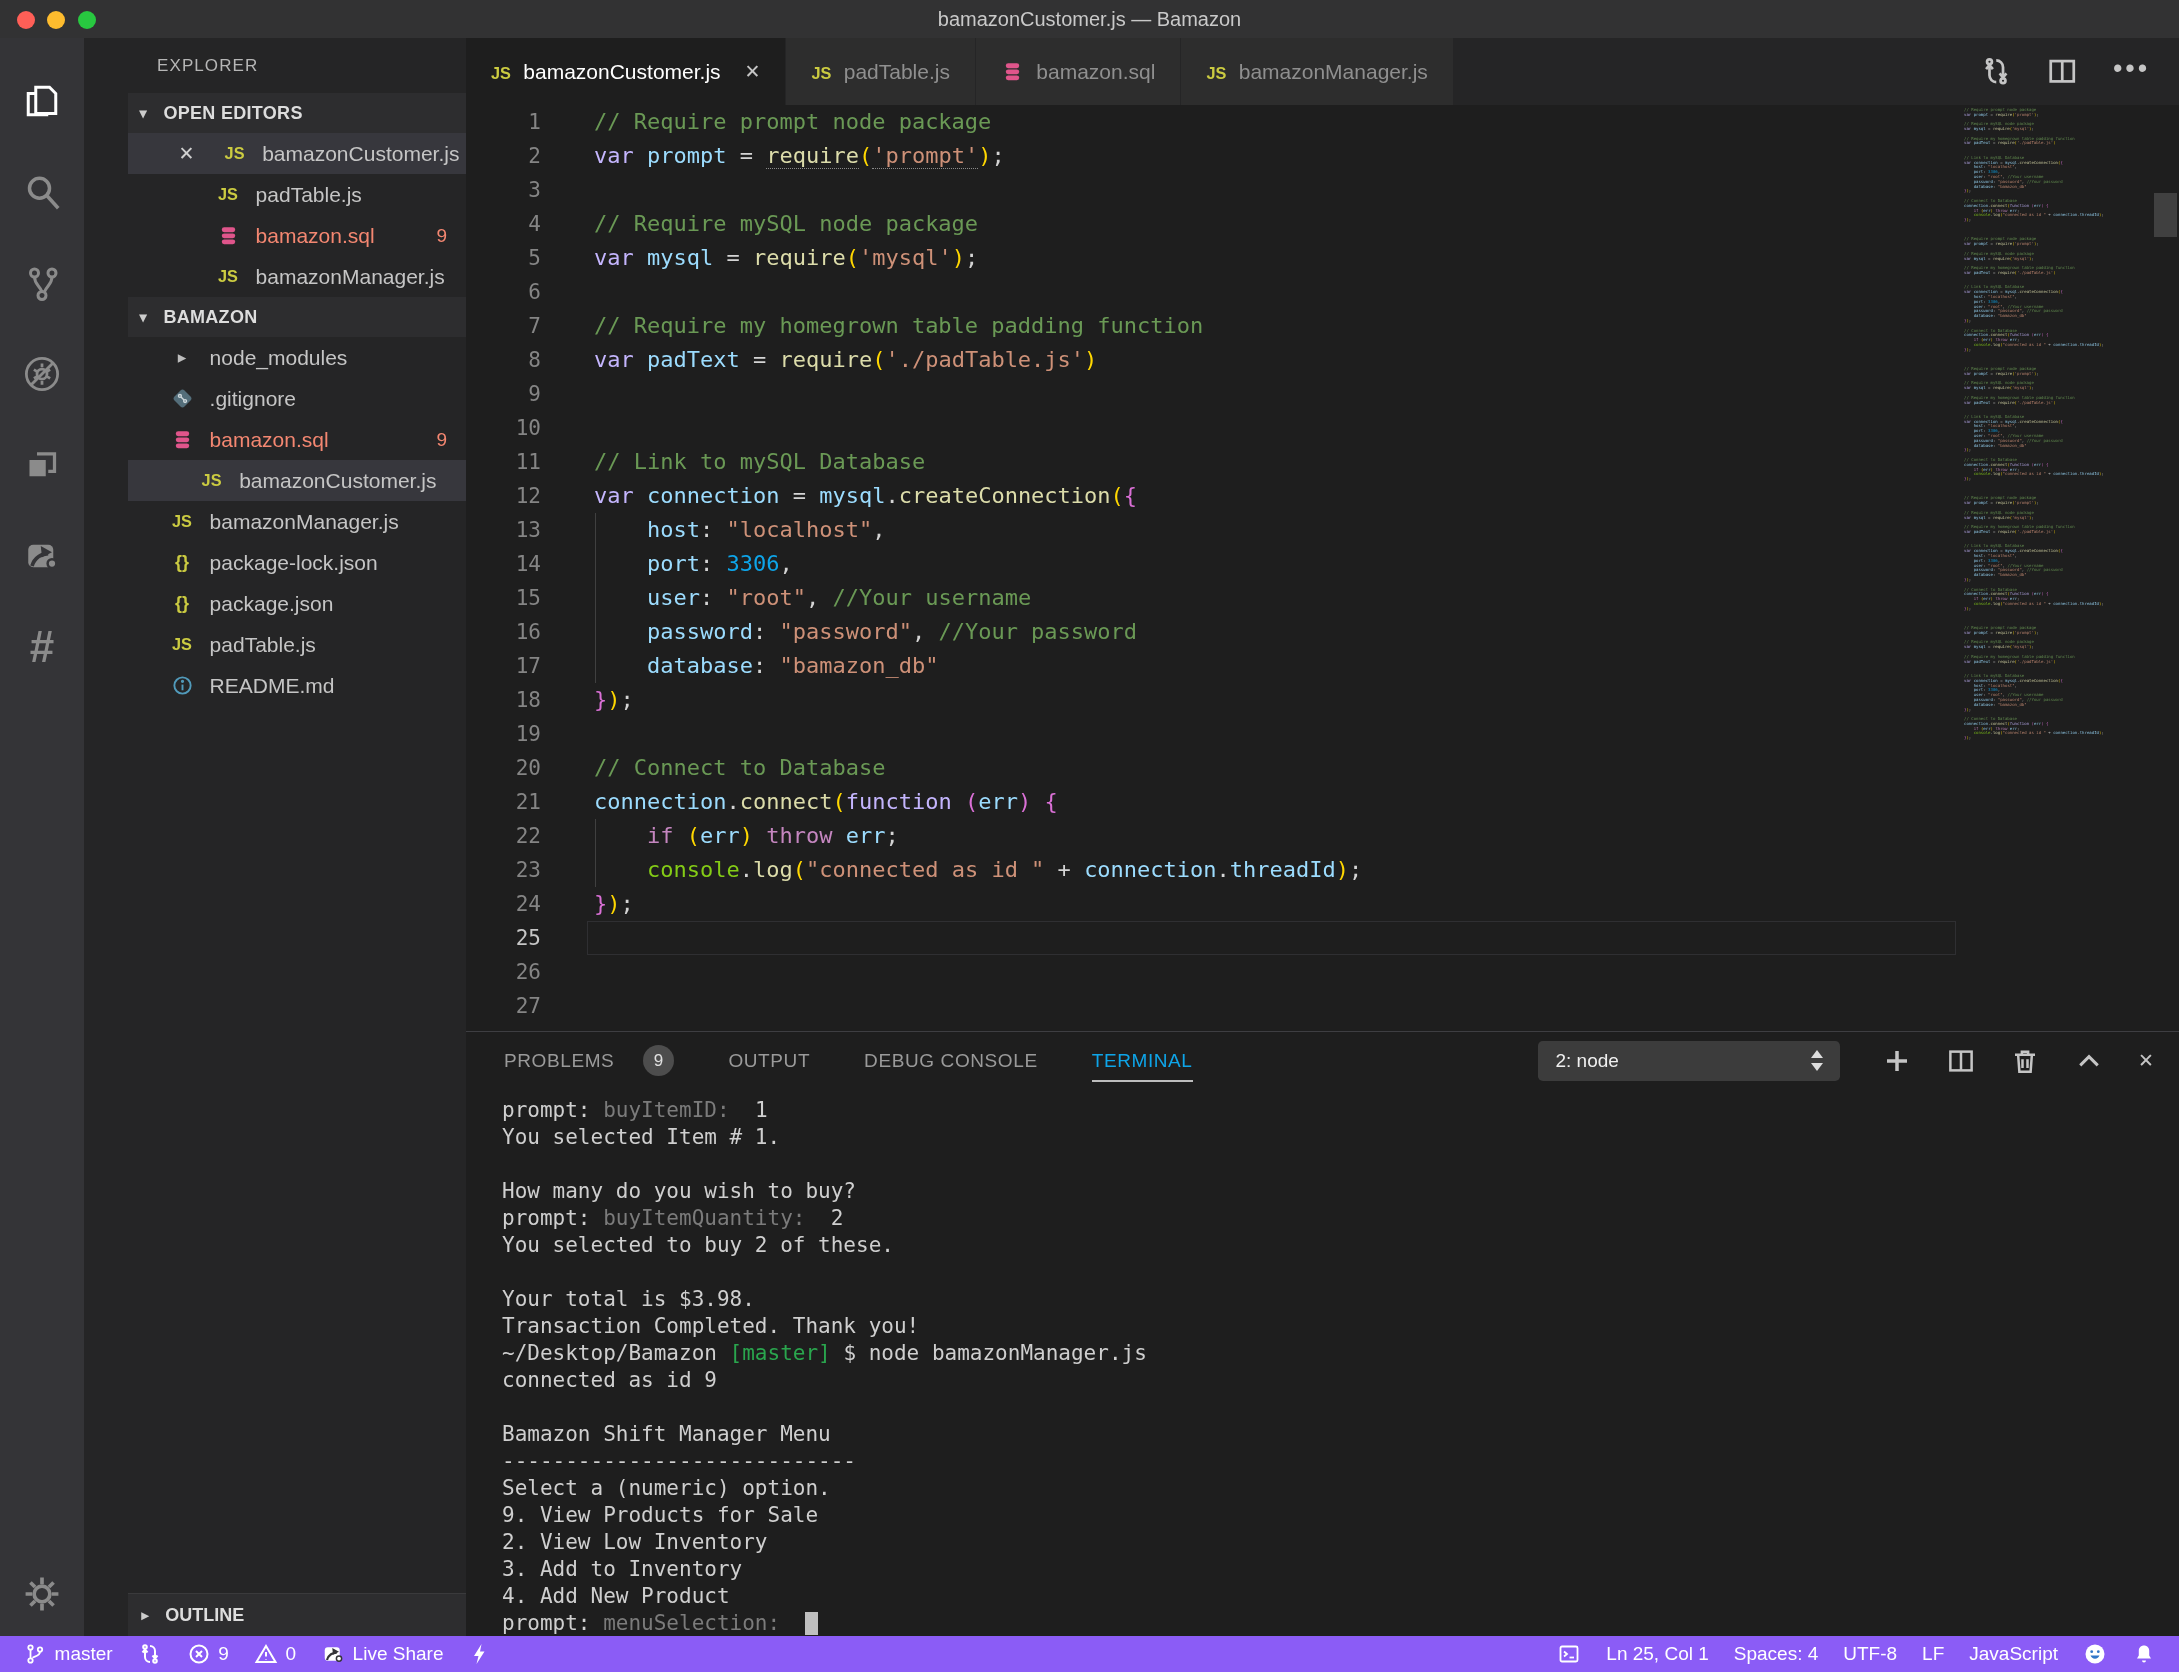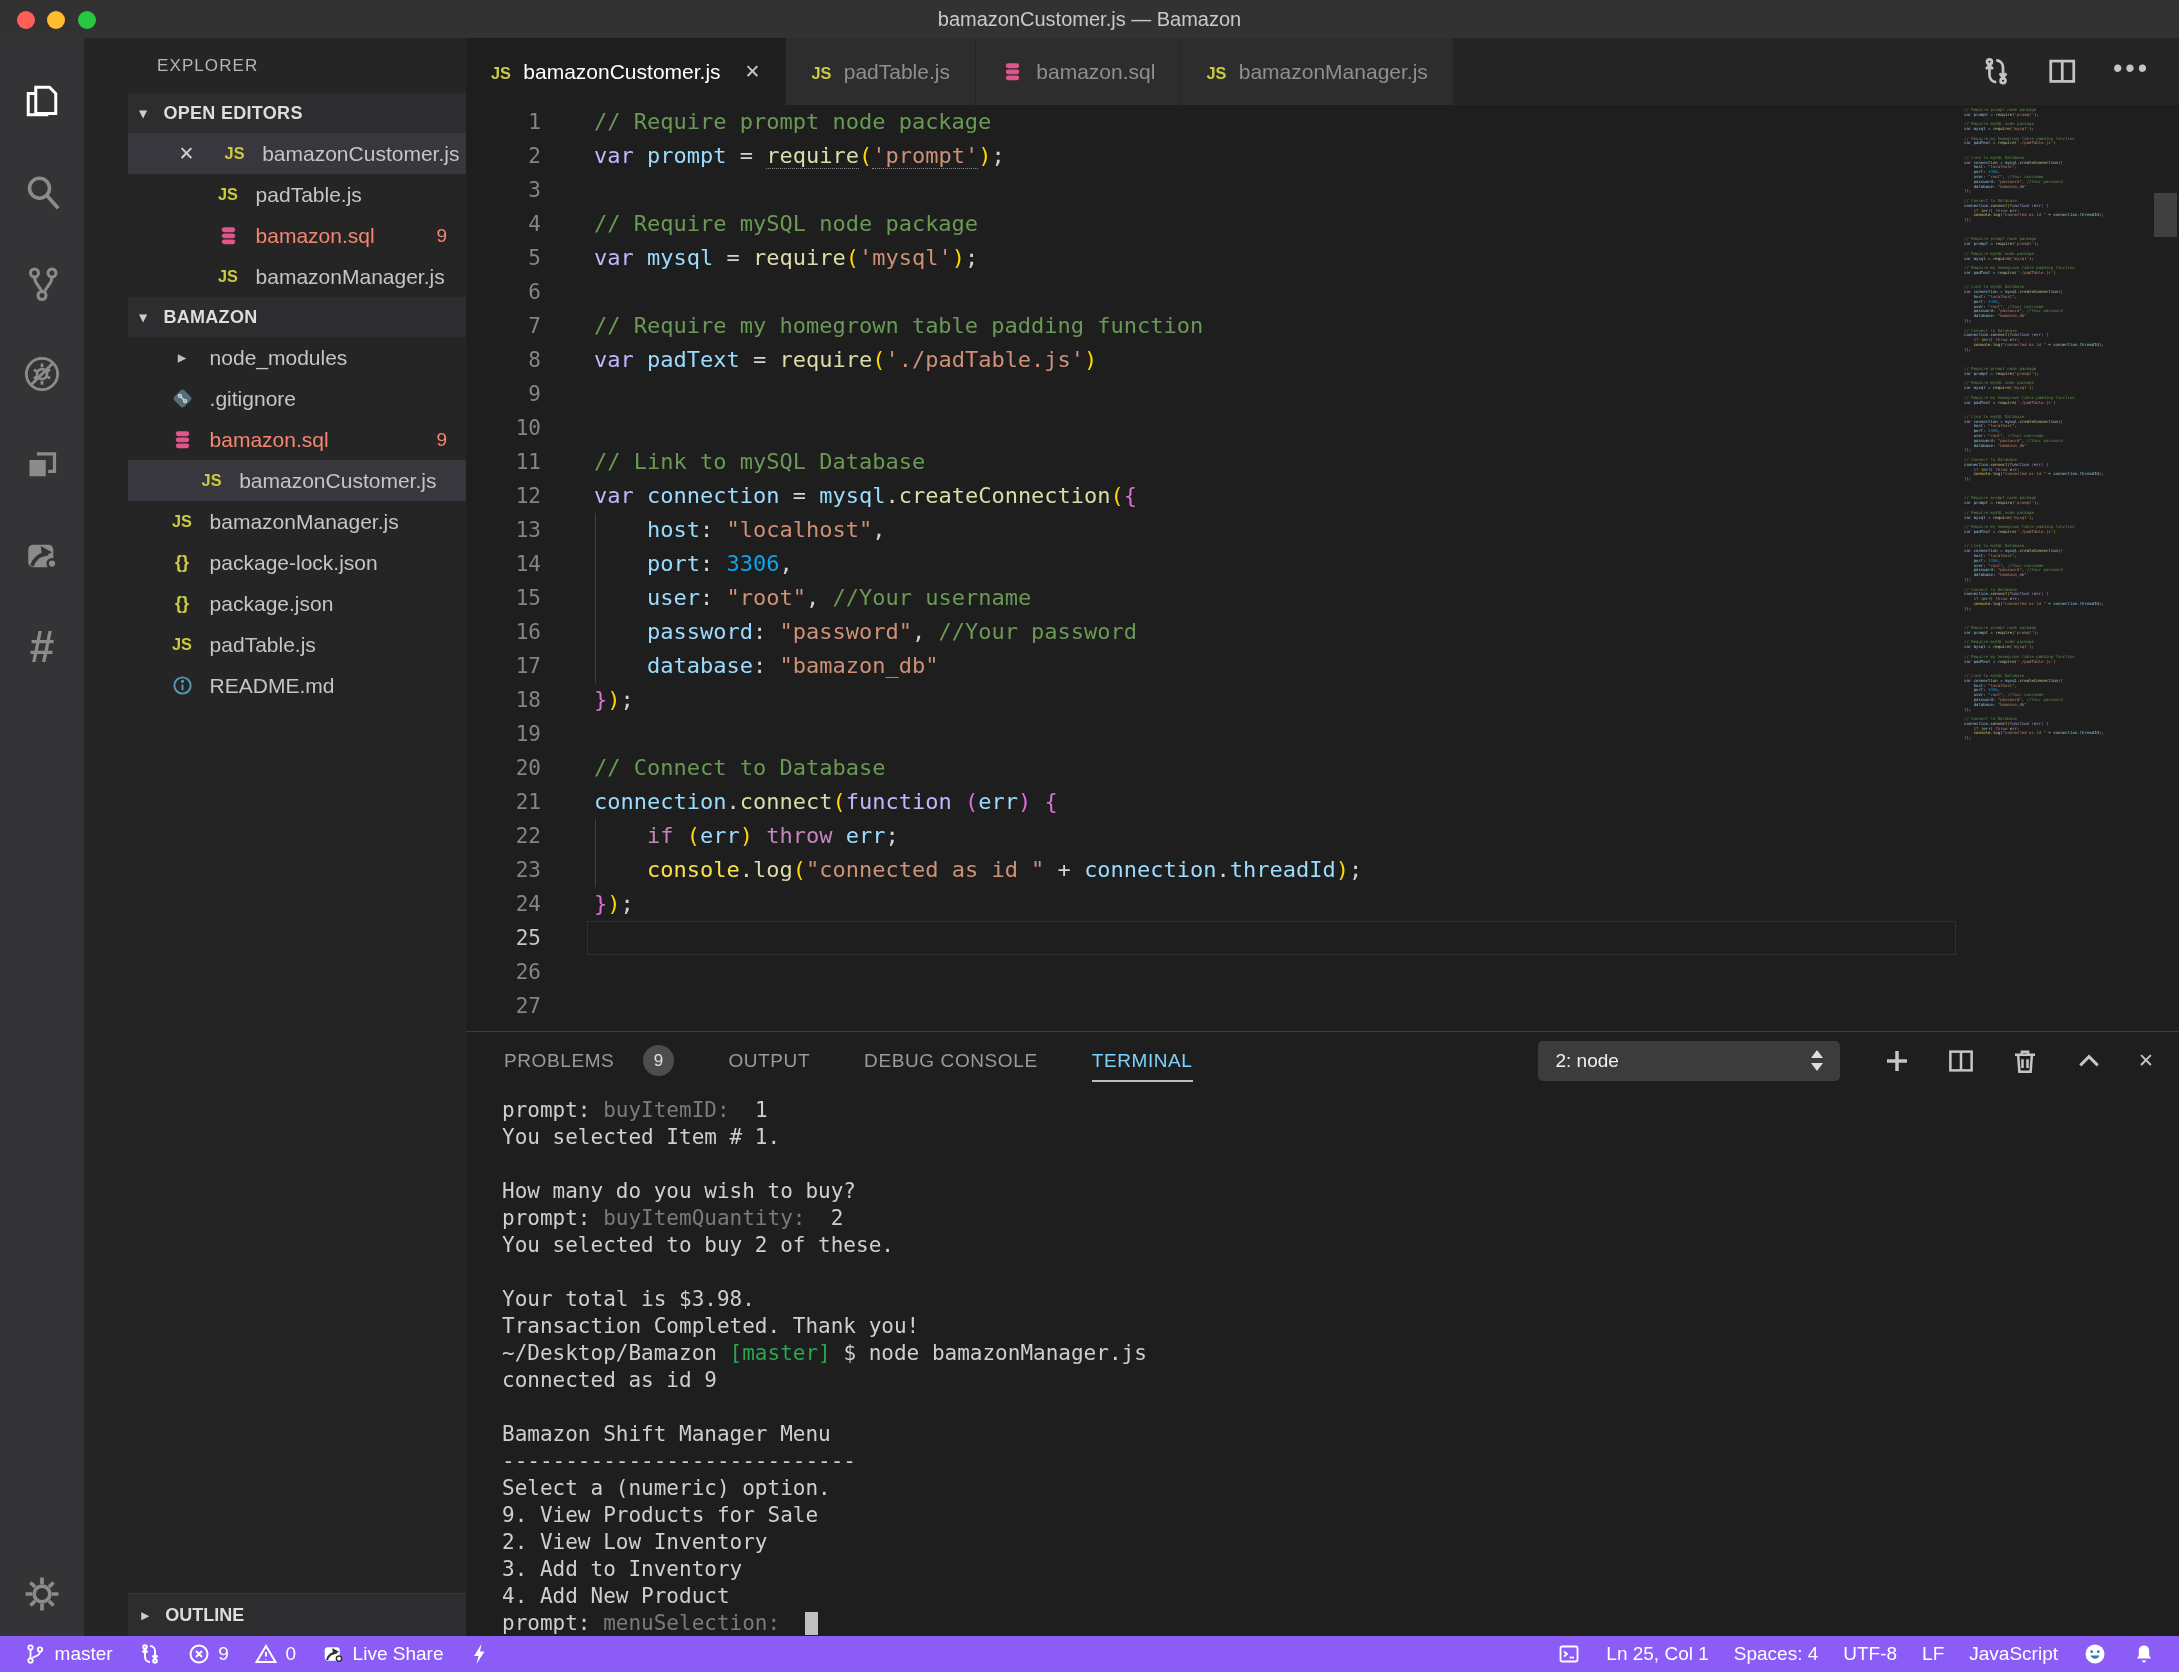--- a/index.html
+++ b/index.html
@@ -76,35 +76,35 @@
   .cl { height:34px; display:flex; align-items:center; }
   .ln { width:75px; text-align:right; color:#858585; font-size:21px; flex-shrink:0;
     font-family:"DejaVu Sans Mono", monospace; }
   .lc { flex:1; padding-left:53px; white-space:pre; position:relative; height:34px; line-height:33px; }
   .cl.active .ln { color:#c6c6c6; }
   .cl.active .lc::after { content:""; position:absolute; left:46px; right:7.6px; top:0; bottom:0;
     border:1.9px solid #2f2f32; pointer-events:none; }
   .guide { position:absolute; left:54px; top:0; bottom:0; width:1px; background:#404040; }
   .cm{color:#6A9955;} .kw{color:#c4b5fd;} .ctl{color:#C586C0;} .v{color:#9CDCFE;}
   .fn{color:#DCDCAA;} .s{color:#CE9178;} .n{color:#0ea5e9;} .p{color:#D4D4D4;}
-  .b1{color:#FFD700;} .b2{color:#DA70D6;} .cls{color:#fde047;}
+  .b1{color:#FFD700;} .b2{color:#DA70D6;} .cls{color:#84cc16;}
   .u { border-bottom:1.9px dotted #8a8a8a; }
 
   .minimap { width:188px; overflow:hidden; font-family:"DejaVu Sans Mono", monospace; opacity:.85; padding-top:2.9px; }
   .ml { height:4.8px; line-height:4.8px; font-size:4px; white-space:pre; overflow:hidden; }
   .vscroll { width:27px; position:relative; }
   .vthumb { position:absolute; left:1.9px; right:1.9px; top:88px; height:44px; background:#575757; opacity:.6; }
 
   
   .panel { height:605px; border-top:1px solid #3e3e42; display:flex; flex-direction:column; background:#1e1e1e; }
   .panel-head { height:57px; flex-shrink:0; display:flex; align-items:center; justify-content:space-between;
     padding:0 25px 0 38px; }
   .ptabs { display:flex; align-items:center; gap:54px; font-size:19px; letter-spacing:0.6px; color:#9a9a9a; }
   .ptab { display:flex; align-items:center; gap:29px; position:relative; height:57px; cursor:pointer; }
-  .ptab.active { color:#7dd3fc;justify-content:flex-end; }
+  .ptab.active { color:#0ea5e9;justify-content:flex-end; }
   .ptab.active::after { content:""; position:absolute; left:0; right:0; bottom:6.7px; height:1.9px; background:#bdbdbd; }
   .pbadge { width:31px; height:31px; border-radius:50%; background:#4d4d4d; color:#e0e0e0;
     display:flex; align-items:center; justify-content:center; font-size:17px; }
   .panel-right { display:flex; align-items:center; gap:34px; color:#c5c5c5; }
   .panel-right svg { width:30px; height:30px; }
   .term-select { width:302px; height:40px; background:#3c3c3c; border-radius:4.8px; display:flex;
     align-items:center; justify-content:space-between; padding:0 17px; font-size:19px; color:#f0f0f0; margin-right:7.6px;margin-left:32px; }
   .selarrows { display:flex; flex-direction:column; gap:4.8px; }
   .selarrows i { width:0; height:0; border-left:6.7px solid transparent; border-right:6.7px solid transparent; }
   .selarrows .up { border-bottom:8.6px solid #dddddd; }

